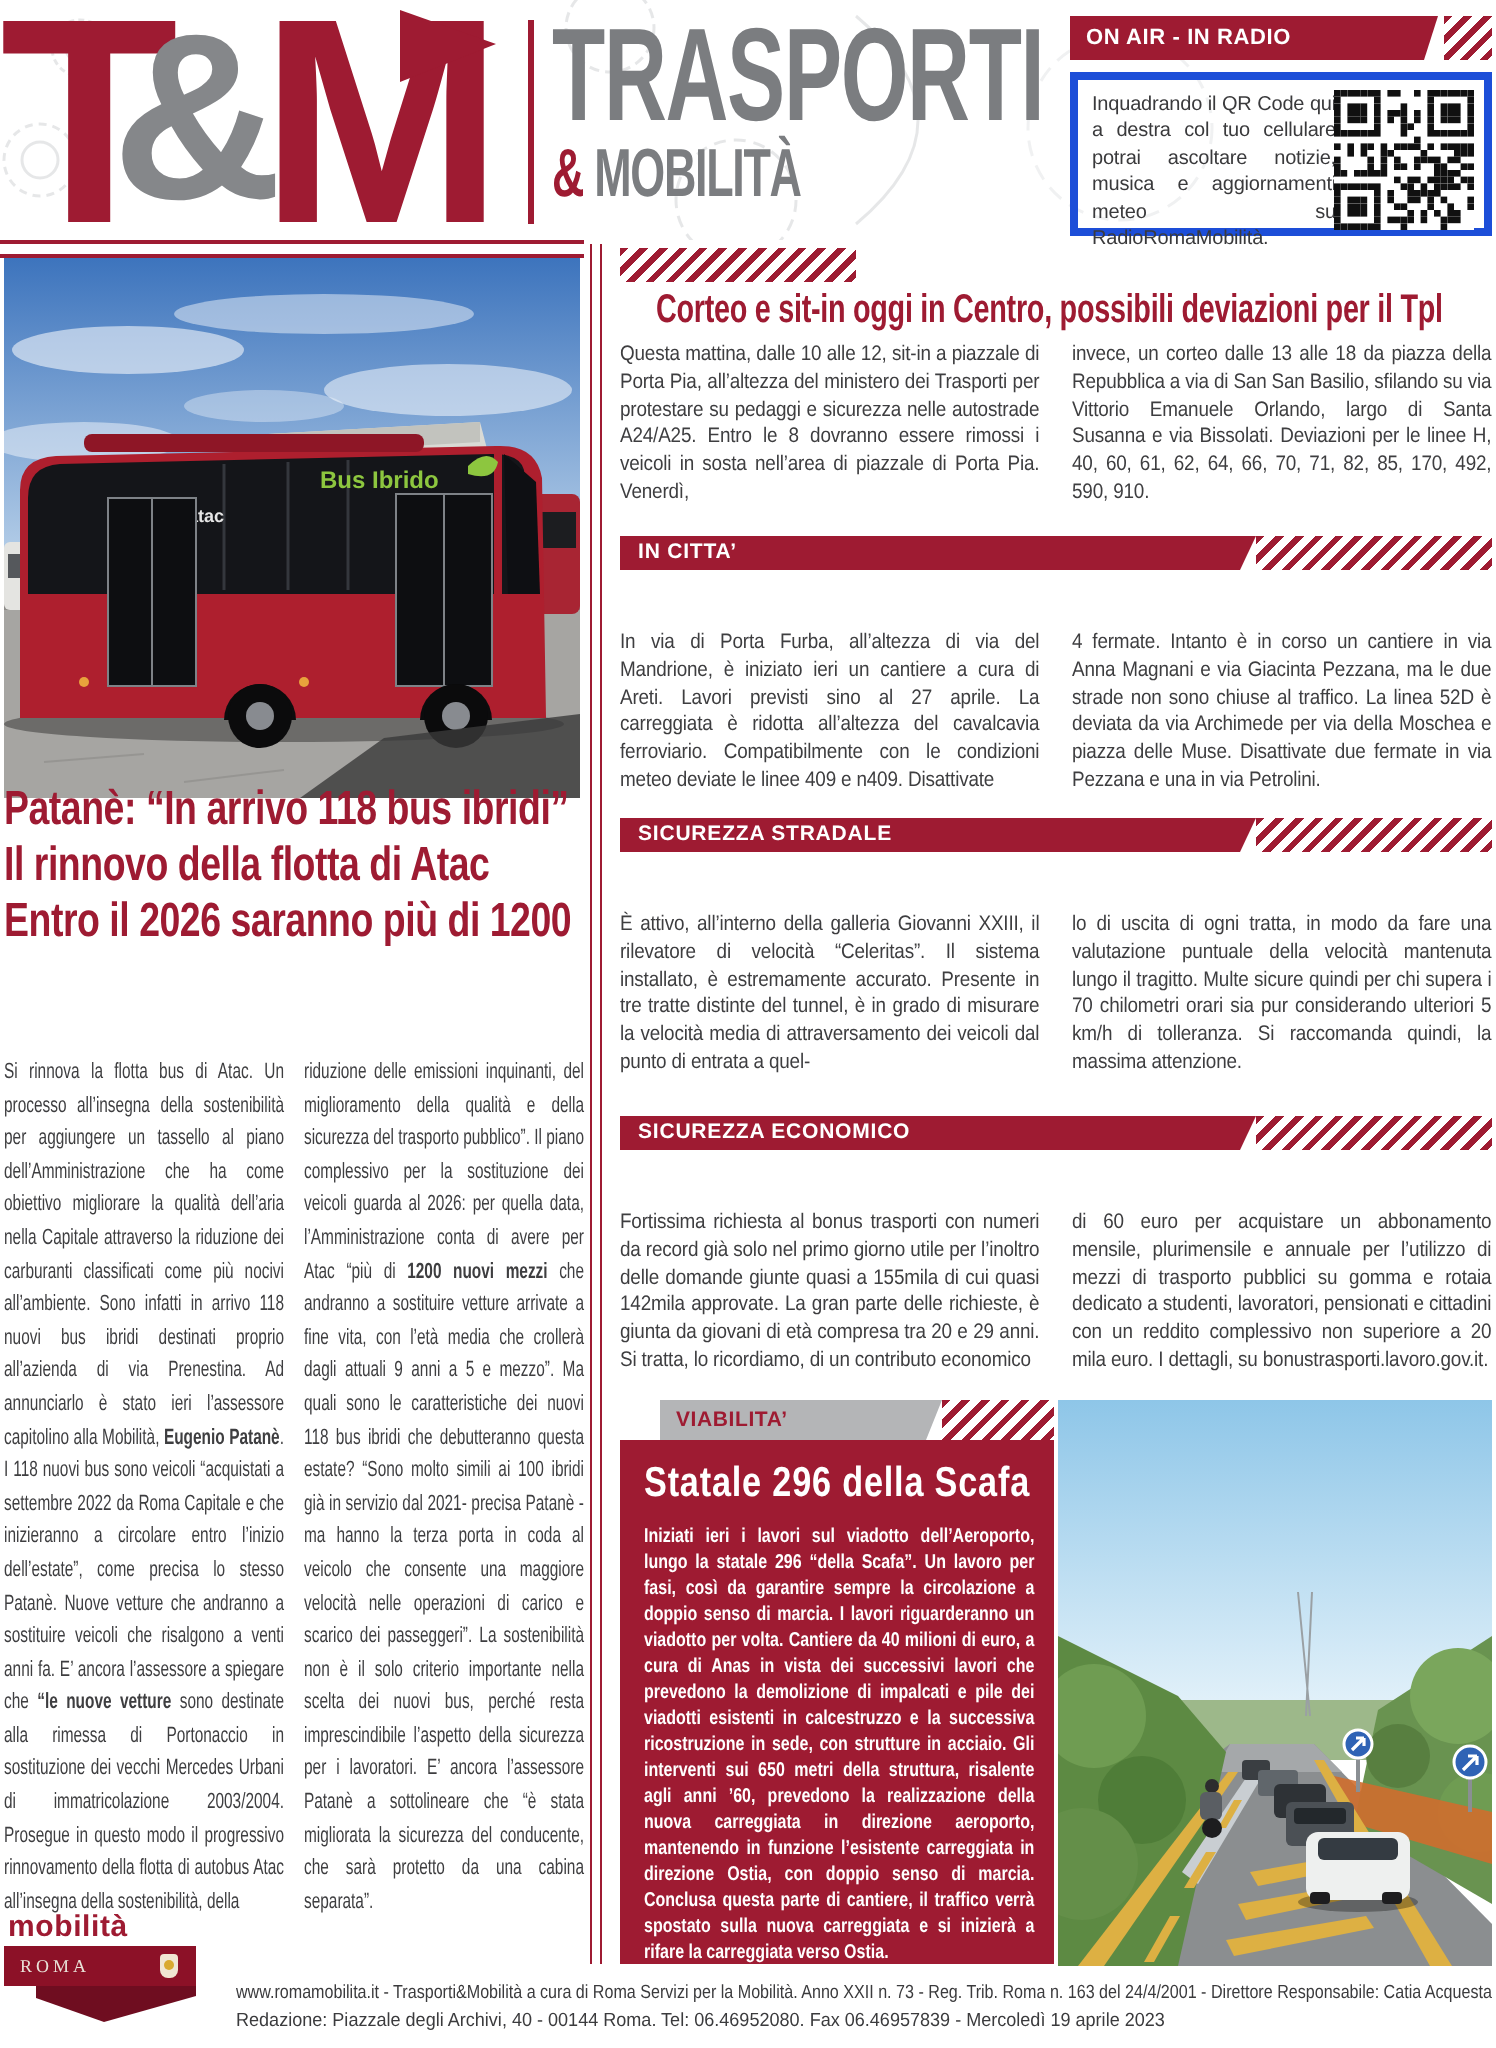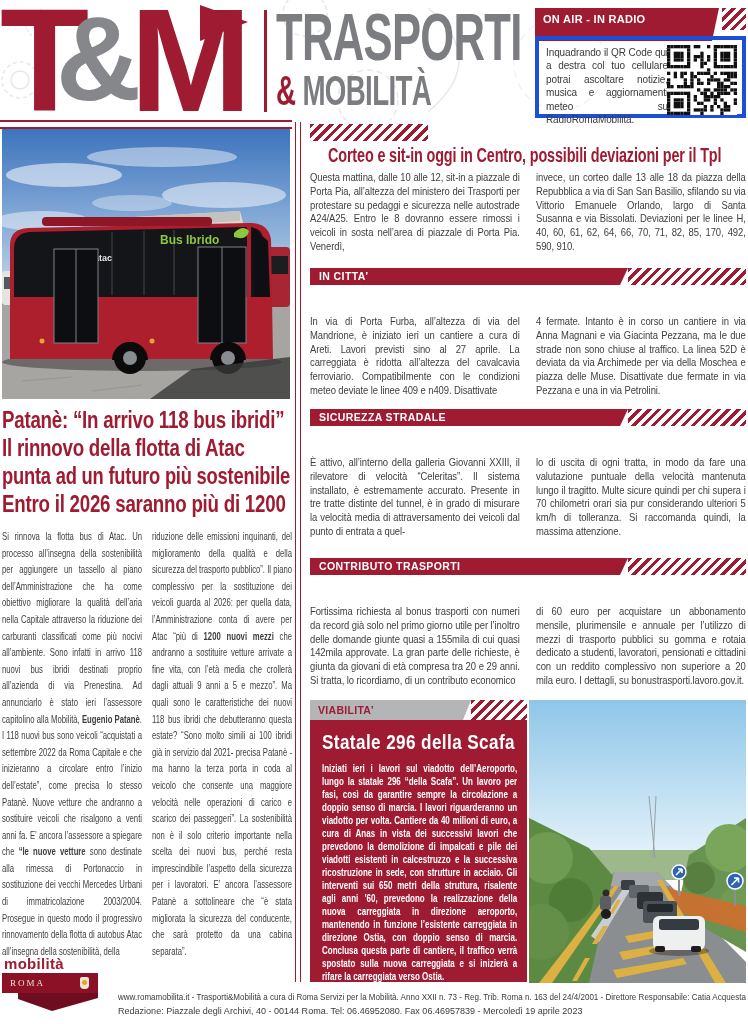--- a/index.html
+++ b/index.html
@@ -11,39 +11,39 @@
   #decor{position:absolute;left:0;top:0;}
   .logo-letter{position:absolute;font-weight:bold;line-height:1;}
   #logo-t{left:0;top:-12px;font-size:146px;color:var(--accent);}
   #logo-amp{left:56px;top:0px;font-size:118px;color:#85878a;z-index:2;}
   #logo-m{left:130px;top:-12px;font-size:146px;color:var(--accent);z-index:3;}
   #logo-triangle{position:absolute;left:198px;top:3px;z-index:4;}
   #masthead-rule{position:absolute;left:264px;top:10px;width:3px;height:102px;background:var(--accent);}
   #masthead{position:absolute;left:276px;top:4px;width:262px;}
   .fit{display:inline-block;white-space:nowrap;transform-origin:0 50%;}
   #masthead-title{font-size:66px;font-weight:bold;color:#7b7d80;line-height:1;letter-spacing:-1px;}
-  #masthead-sub{position:absolute;left:0;top:66px;font-size:42px;font-weight:bold;line-height:1;letter-spacing:-1px;}
+  #masthead-sub{position:absolute;left:0;top:66px;font-size:34px;font-weight:bold;line-height:1;letter-spacing:-1px;}
   #masthead-sub .amp{color:var(--accent);}
   #masthead-sub .word{color:#7b7d80;}
 
-  #onair-bar{position:absolute;left:535px;top:8px;width:184px;height:33px;background:var(--accent);
+  #onair-bar{position:absolute;left:535px;top:8px;width:184px;height:22px;background:var(--accent);
              color:#fff;font-size:11px;font-weight:bold;line-height:22px;padding-left:8px;box-sizing:border-box;
              letter-spacing:.3px;clip-path:polygon(0 0,100% 0,calc(100% - 7px) 100%,0 100%);}
   .stripes{background:repeating-linear-gradient(135deg,var(--accent) 0 3px,#fff 3px 7px);}
   #onair-stripes{position:absolute;left:722px;top:8px;width:24px;height:22px;}
   #onair-box{position:absolute;left:535px;top:36px;width:211px;height:82px;border:4px solid #1d4ed8;box-sizing:border-box;}
   #onair-text{position:absolute;left:7px;top:6px;width:122px;font-size:10px;line-height:13.4px;
               text-align:justify;color:#3a3a3c;letter-spacing:-.1px;}
   #qr{position:absolute;right:5px;top:5px;width:70px;height:70px;background:#fff;}
 
   
   #lead-toprule{position:absolute;left:0;top:120px;width:292px;height:5px;
                 border-top:2px solid var(--accent);border-bottom:2px solid var(--accent);}
   #bus-photo{position:absolute;left:2px;top:129px;width:288px;height:270px;overflow:hidden;}
-  #lead-headline{position:absolute;left:2px;top:406px;width:288px;}
+  #lead-headline{position:absolute;left:2px;top:391px;width:288px;}
   .hl-row{width:288px;height:28px;}
   .hl-row>span{font-size:24px;font-weight:bold;color:var(--accent);letter-spacing:-.3px;line-height:28px;}
   .lead-col{position:absolute;top:528px;width:200px;transform:scaleX(.7);transform-origin:0 0;
             font-size:11px;line-height:16.6px;text-align:justify;color:var(--body);}
   .lead-col span.b{font-weight:bold;}
   #lead-col1{left:2px;}
   #lead-col2{left:152px;}
 
   #vsep{position:absolute;left:295px;top:122px;width:4px;height:860px;
         border-left:1.5px solid var(--accent);border-right:1.5px solid var(--accent);}
@@ -59,21 +59,21 @@
   .sec-body{position:absolute;left:310px;width:436px;}
   .sec-col{position:absolute;top:0;width:233px;transform:scaleX(.9);transform-origin:0 0;
            font-size:10.5px;line-height:13.8px;text-align:justify;color:var(--body);letter-spacing:-.1px;}
   .sec-col.c1{left:0;}
   .sec-col.c2{left:226px;}
 
   
   #via-bar{position:absolute;left:310px;top:700px;width:217px;height:20px;display:flex;}
   #via-solid{flex:1;background:#b4b5b7;color:var(--accent);font-size:10.5px;font-weight:bold;
              line-height:20px;padding-left:8px;letter-spacing:.3px;
-             clip-path:polygon(0 0,100% 0,calc(100% - 8px) 100%,0 100%);}
+             clip-path:polygon(0 0,100% 0,calc(100% - 8px) 100%,0 100%);margin-left:20px;}
   #via-stripes{width:56px;height:20px;}
   #via-box{position:absolute;left:310px;top:720px;width:217px;height:262px;background:var(--accent);}
   #via-title-row{position:absolute;left:12px;top:8px;width:193px;height:28px;}
   #via-title-row>span{font-size:21px;font-weight:bold;color:#fff;letter-spacing:.5px;line-height:28px;}
   #via-body{position:absolute;left:12px;top:42px;width:244px;transform:scaleX(.8);transform-origin:0 0;
             font-size:10px;font-weight:bold;line-height:13px;text-align:justify;color:#fff;}
   #road-photo{position:absolute;left:529px;top:700px;width:217px;height:283px;overflow:hidden;}
 
   
   #footer-logo{position:absolute;left:2px;top:955px;width:110px;}
@@ -411,21 +411,20 @@
       <g stroke="#8c8b88" stroke-width="1" opacity=".6">
         <line x1="20" y1="252" x2="70" y2="248"></line>
         <line x1="90" y1="262" x2="140" y2="256"></line>
       </g>
     </svg>
   </div>
 
   <div id="lead-headline">
     <div class="hl-row"><span class="fit" style="transform: scaleX(0.78);">Patanè: “In arrivo 118 bus ibridi”</span></div>
     <div class="hl-row"><span class="fit" style="transform: scaleX(0.78);">Il rinnovo della flotta di Atac</span></div>
-    <div class="hl-row"><span class="fit" style="transform: scaleX(0.765);">punta ad un futuro più sostenibile</span></div>
     <div class="hl-row"><span class="fit" style="transform: scaleX(0.78);">Entro il 2026 saranno più di 1200</span></div>
   </div>
 
   <div id="lead-col1" class="lead-col"><span>Si rinnova la flotta bus di Atac. Un processo all’insegna della sostenibilità per aggiungere un tassello al piano dell’Amministrazione che ha come obiettivo migliorare la qualità dell’aria nella Capitale attraverso la riduzione dei carburanti classificati come più nocivi all’ambiente. Sono infatti in arrivo 118 nuovi bus ibridi destinati proprio all’azienda di via Prenestina. Ad annunciarlo è stato ieri l’assessore capitolino alla Mobilità, </span><span class="b">Eugenio Patanè</span><span>. I 118 nuovi bus sono veicoli “acquistati a settembre 2022 da Roma Capitale e che inizieranno a circolare entro l’inizio dell’estate”, come precisa lo stesso Patanè. Nuove vetture che andranno a sostituire veicoli che risalgono a venti anni fa. E’ ancora l’assessore a spiegare che </span><span class="b">“le nuove vetture</span><span> sono destinate alla rimessa di Portonaccio in sostituzione dei vecchi Mercedes Urbani di immatricolazione 2003/2004. Prosegue in questo modo il progressivo rinnovamento della flotta di autobus Atac all’insegna della sostenibilità, della</span></div>
   <div id="lead-col2" class="lead-col"><span>riduzione delle emissioni inquinanti, del miglioramento della qualità e della sicurezza del trasporto pubblico”. Il piano complessivo per la sostituzione dei veicoli guarda al 2026: per quella data, l’Amministrazione conta di avere per Atac “più di </span><span class="b">1200 nuovi mezzi</span><span> che andranno a sostituire vetture arrivate a fine vita, con l’età media che crollerà dagli attuali 9 anni a 5 e mezzo”. Ma quali sono le caratteristiche dei nuovi 118 bus ibridi che debutteranno questa estate? “Sono molto simili ai 100 ibridi già in servizio dal 2021- precisa Patanè - ma hanno la terza porta in coda al veicolo che consente una maggiore velocità nelle operazioni di carico e scarico dei passeggeri”. La sostenibilità non è il solo criterio importante nella scelta dei nuovi bus, perché resta imprescindibile l’aspetto della sicurezza per i lavoratori. E’ ancora l’assessore Patanè a sottolineare che “è stata migliorata la sicurezza del conducente, che sarà protetto da una cabina separata”.</span></div>
 
   <div id="vsep"></div>
 
   <div class="kicker-bar" style="top:124px">
     <div class="kicker-stripes stripes"></div>
@@ -450,21 +449,21 @@
   <div class="kicker-bar" style="top:409px">
     <div class="kicker-solid">SICUREZZA STRADALE</div>
     <div class="kicker-stripes stripes"></div>
   </div>
   <div class="sec-body" style="top:456px">
     <div class="sec-col c1">È attivo, all’interno della galleria Giovanni XXIII, il rilevatore di velocità “Celeritas”. Il sistema installato, è estremamente accurato. Presente in tre tratte distinte del tunnel, è in grado di misurare la velocità media di attraversamento dei veicoli dal punto di entrata a quel-</div>
     <div class="sec-col c2">lo di uscita di ogni tratta, in modo da fare una valutazione puntuale della velocità mantenuta lungo il tragitto. Multe sicure quindi per chi supera i 70 chilometri orari sia pur considerando ulteriori 5 km/h di tolleranza. Si raccomanda quindi, la massima attenzione.</div>
   </div>
 
   <div class="kicker-bar" style="top:558px">
-    <div class="kicker-solid">CONTRIBUTO TRASPORTI</div>
+    <div class="kicker-solid">SICUREZZA ECONOMICO</div>
     <div class="kicker-stripes stripes"></div>
   </div>
   <div class="sec-body" style="top:605px">
     <div class="sec-col c1">Fortissima richiesta al bonus trasporti con numeri da record già solo nel primo giorno utile per l’inoltro delle domande giunte quasi a 155mila di cui quasi 142mila approvate. La gran parte delle richieste, è giunta da giovani di età compresa tra 20 e 29 anni. Si tratta, lo ricordiamo, di un contributo economico</div>
     <div class="sec-col c2">di 60 euro per acquistare un abbonamento mensile, plurimensile e annuale per l’utilizzo di mezzi di trasporto pubblici su gomma e rotaia dedicato a studenti, lavoratori, pensionati e cittadini con un reddito complessivo non superiore a 20 mila euro. I dettagli, su bonustrasporti.lavoro.gov.it.</div>
   </div>
 
   <div id="via-bar">
     <div id="via-solid">VIABILITA’</div>
     <div id="via-stripes" class="stripes"></div>

